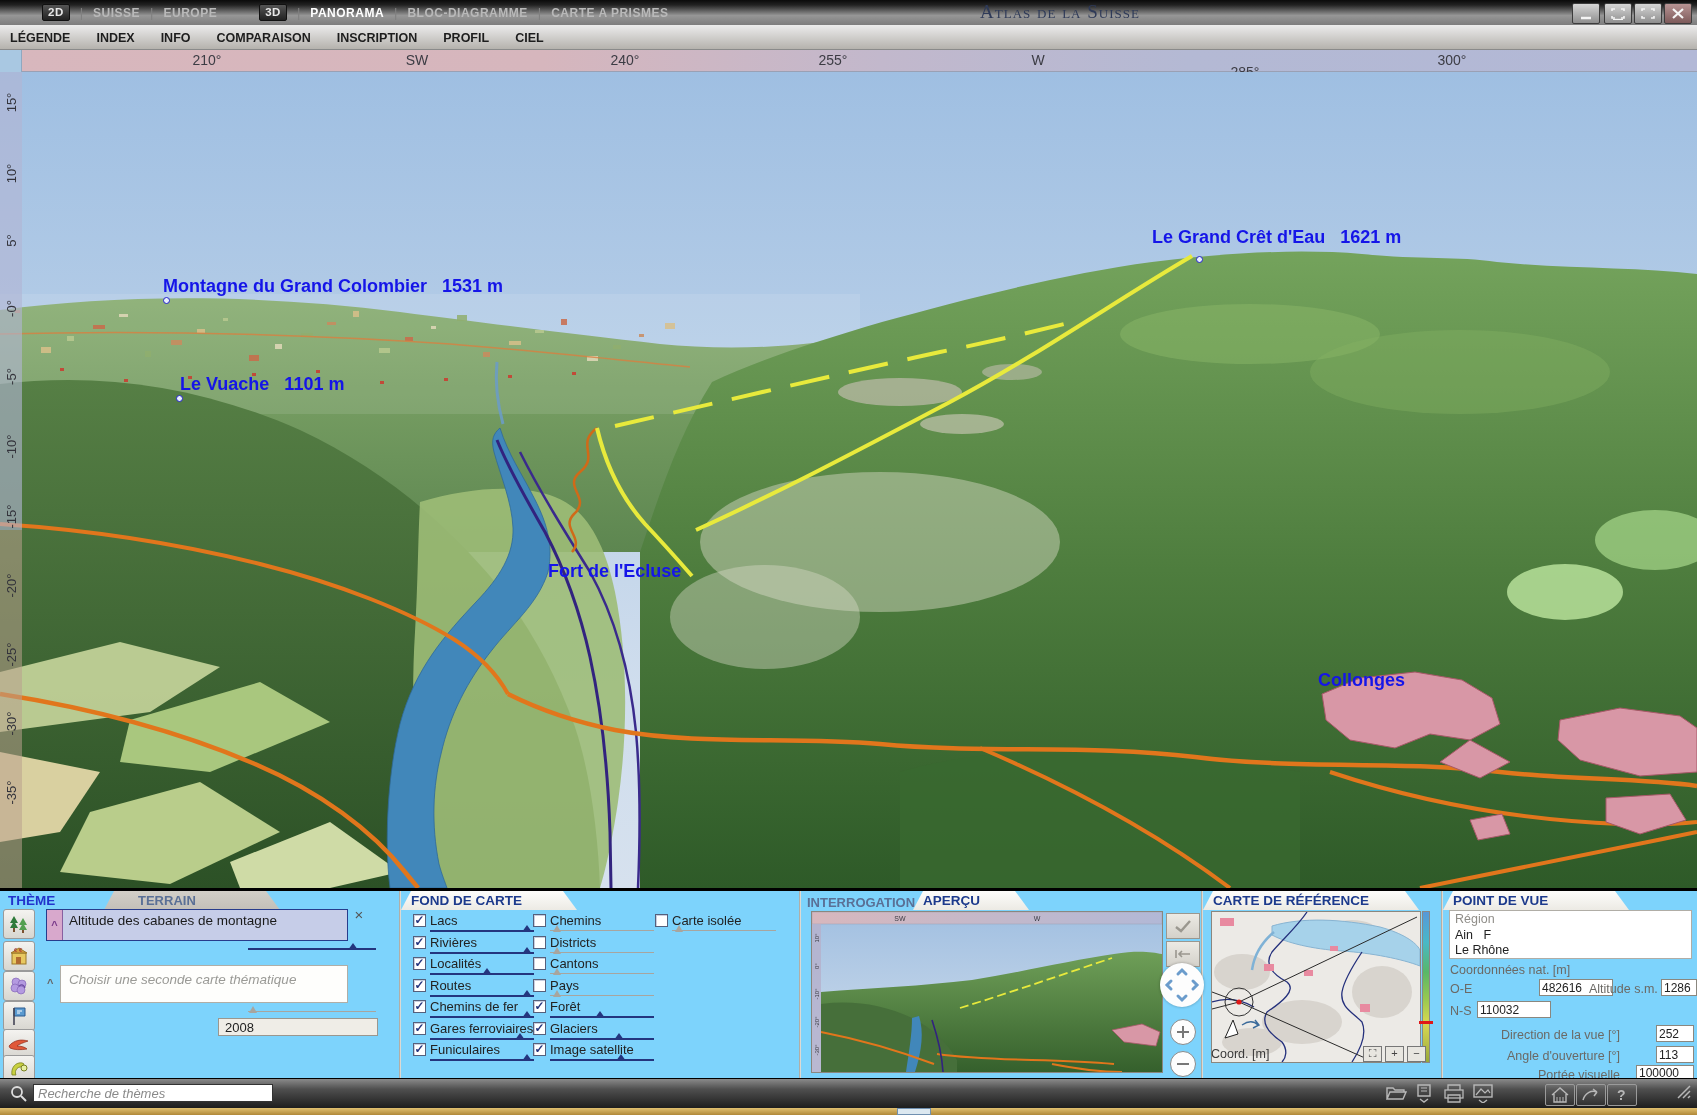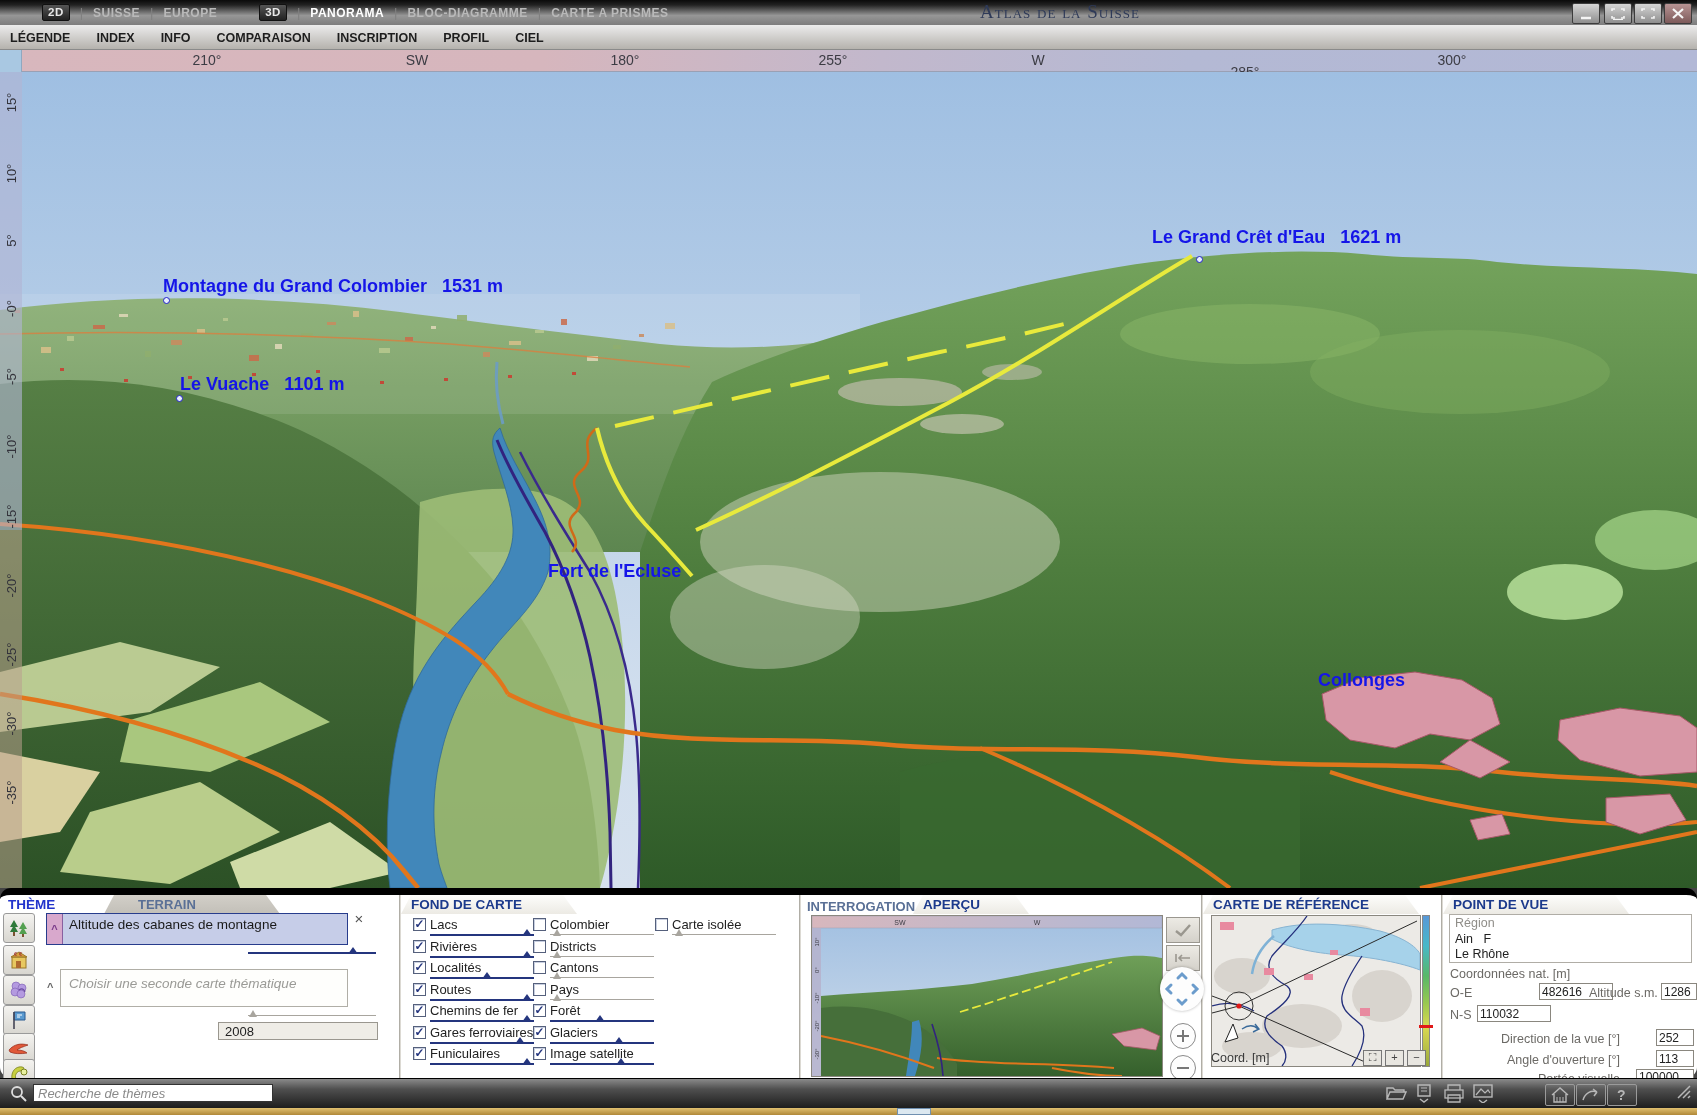--- a/index.html
+++ b/index.html
@@ -49,21 +49,21 @@
   .peak-marker{width:5px;height:5px;border:1.5px solid #2222cc;background:#e8efff;border-radius:50%;}
 
   
   #elevruler{left:0;top:72px;width:22px;height:816px;}
   #elev-top{left:0;top:0;width:22px;height:458px;background:rgba(178,180,212,.62);}
   #elev-bot{left:0;top:458px;width:22px;height:358px;background:rgba(186,160,142,.55);}
   .elev-label{left:-19px;width:60px;text-align:center;font-size:13px;color:#33333b;
     transform:rotate(-90deg);}
 
   
-  #panels{left:0;top:888px;width:1697px;height:190px;background:#ffffff;border-top:7px solid #000000;box-sizing:border-box;border-radius:11px;}
+  #panels{left:0;top:888px;width:1697px;height:190px;background:#7dd3fc;border-top:3px solid #000000;box-sizing:border-box;}
   .vsep{top:0;width:2px;height:190px;background:linear-gradient(90deg,#9a978f,#f2f0ea);}
   .panel-title{font-size:13.5px;font-weight:bold;color:var(--header,#1c3a8c);white-space:nowrap;}
   .tab{height:19px;display:flex;align-items:center;padding:0 16px 0 10px;
     background:linear-gradient(#d2cfc8,#c2bfb8);clip-path:polygon(10px 0,calc(100% - 14px) 0,100% 100%,0 100%);}
   .tab.white{background:linear-gradient(#fdfdfb,#eceae4);}
   .tab-inactive-label{font-size:13px;font-weight:bold;color:#5a7096;}
 
   
   .icon-btn{left:3px;width:30px;height:28px;border:1px solid #9a9a9a;border-radius:3px;
     background:linear-gradient(#f4f3f0,#d8d6d0);display:flex;align-items:center;justify-content:center;}
@@ -234,21 +234,21 @@
           <path d="M1 1 L16 11 M16 1 L1 11" stroke="#555" stroke-width="1"></path>
         </svg>
       </div>
       <div class="abs toolcircle" style="left: 1638px; font-size: 15px; font-weight: bold; color: rgb(51, 51, 51);">«</div>
       <div class="abs toolcircle disabled" style="left: 1673px; font-size: 15px; font-weight: bold; color: rgb(51, 51, 51);">»</div>
     </div>
 
   <div class="abs" id="compass">
       <div class="abs compass-label" style="left: 207px;">210°</div>
       <div class="abs compass-label" style="left: 417px;">SW</div>
-      <div class="abs compass-label" style="left: 625px;">180°</div>
+      <div class="abs compass-label" style="left: 625px;">240°</div>
       <div class="abs compass-label" style="left: 833px;">255°</div>
       <div class="abs compass-label" style="left: 1038px;">W</div>
       <div class="abs compass-label" style="left: 1245px; margin-top: 12px;">285°</div>
       <div class="abs compass-label" style="left: 1452px;">300°</div>
     </div>
   <div class="abs" id="compass-corner"></div>
 
   <div class="abs" id="scene">
     <svg width="1697" height="816" viewBox="0 0 1697 816">
       <defs>
@@ -525,21 +525,21 @@
           <div class="abs map-item" style="left: 12px; top: 151px;">
             <div class="cb" style="position: absolute;">✓</div>
             <div class="lbl" style="position: absolute;">Funiculaires</div>
             <div class="hslider" style="position: absolute;">
               <span class="track"></span>
               <span class="tri" style="left:93%"></span>
             </div>
           </div>
           <div class="abs map-item" style="left: 132px; top: 22px;">
             <div class="cb" style="position: absolute;"></div>
-            <div class="lbl" style="position: absolute;">Colombier</div>
+            <div class="lbl" style="position: absolute;">Chemins</div>
             <div class="hslider gray" style="position: absolute;">
               <span class="track"></span>
               <span class="tri" style="left:8%"></span>
             </div>
           </div>
           <div class="abs map-item" style="left: 132px; top: 43.5px;">
             <div class="cb" style="position: absolute;"></div>
             <div class="lbl" style="position: absolute;">Districts</div>
             <div class="hslider gray" style="position: absolute;">
               <span class="track"></span>

